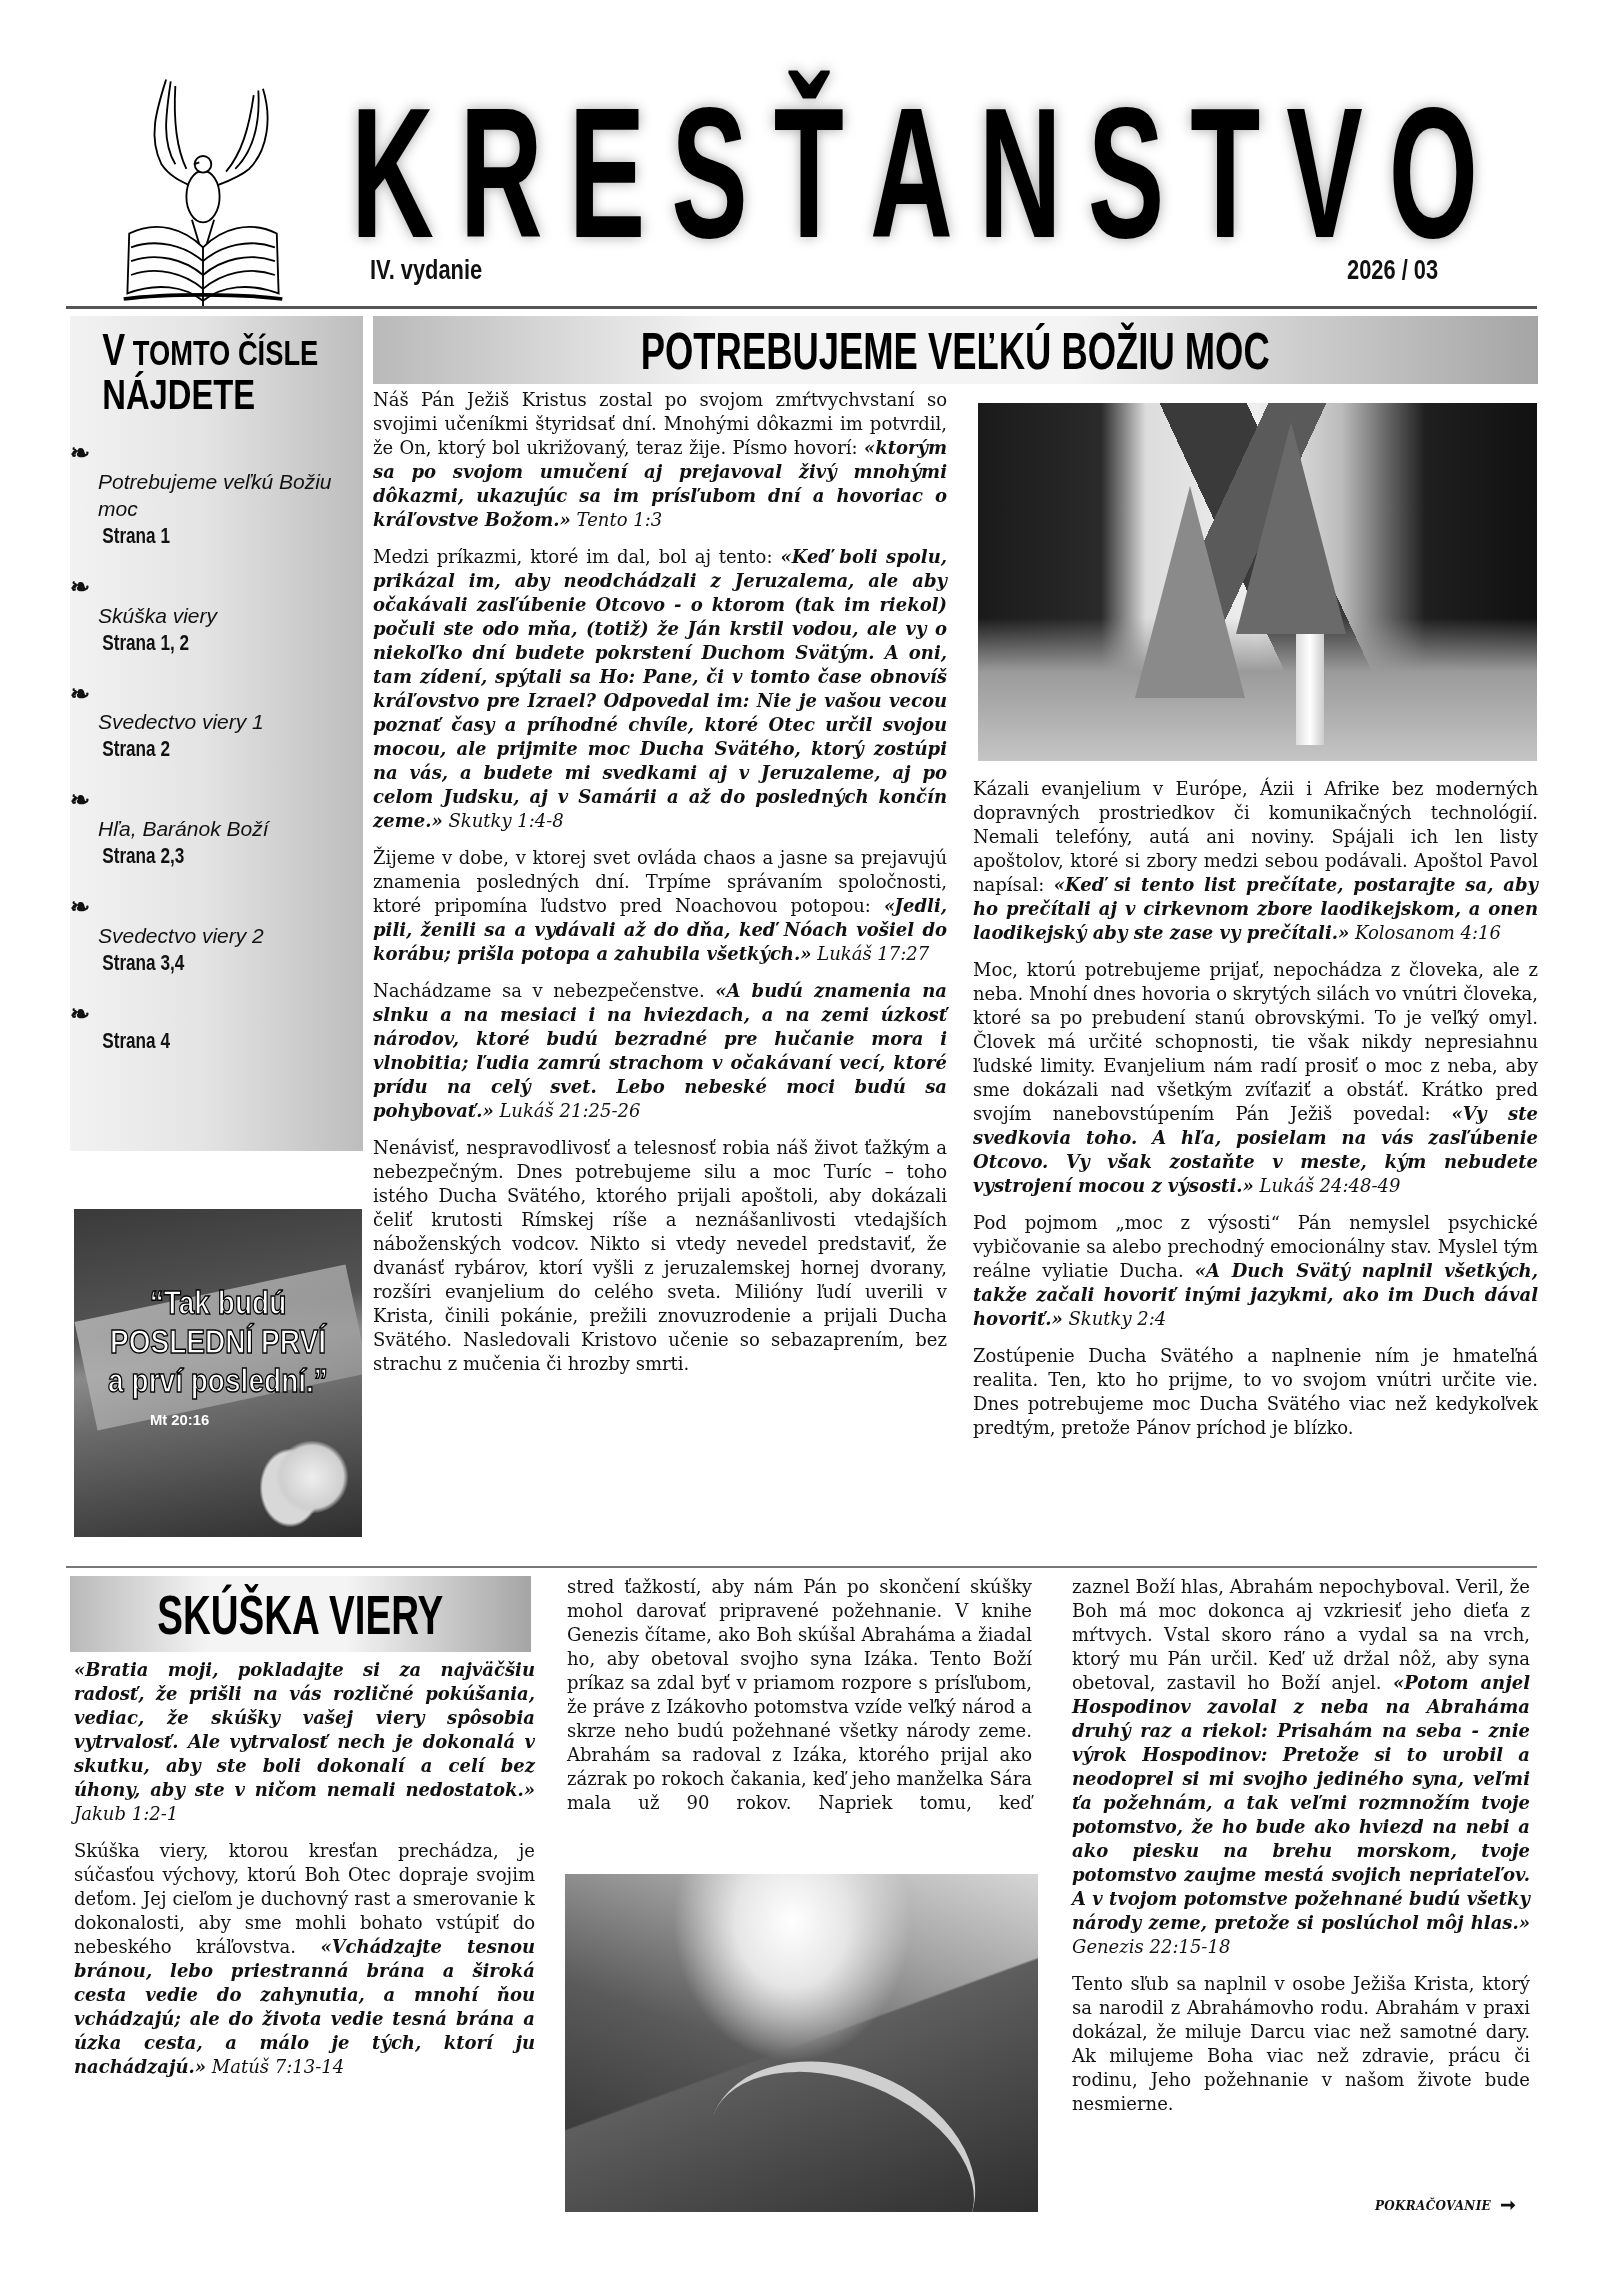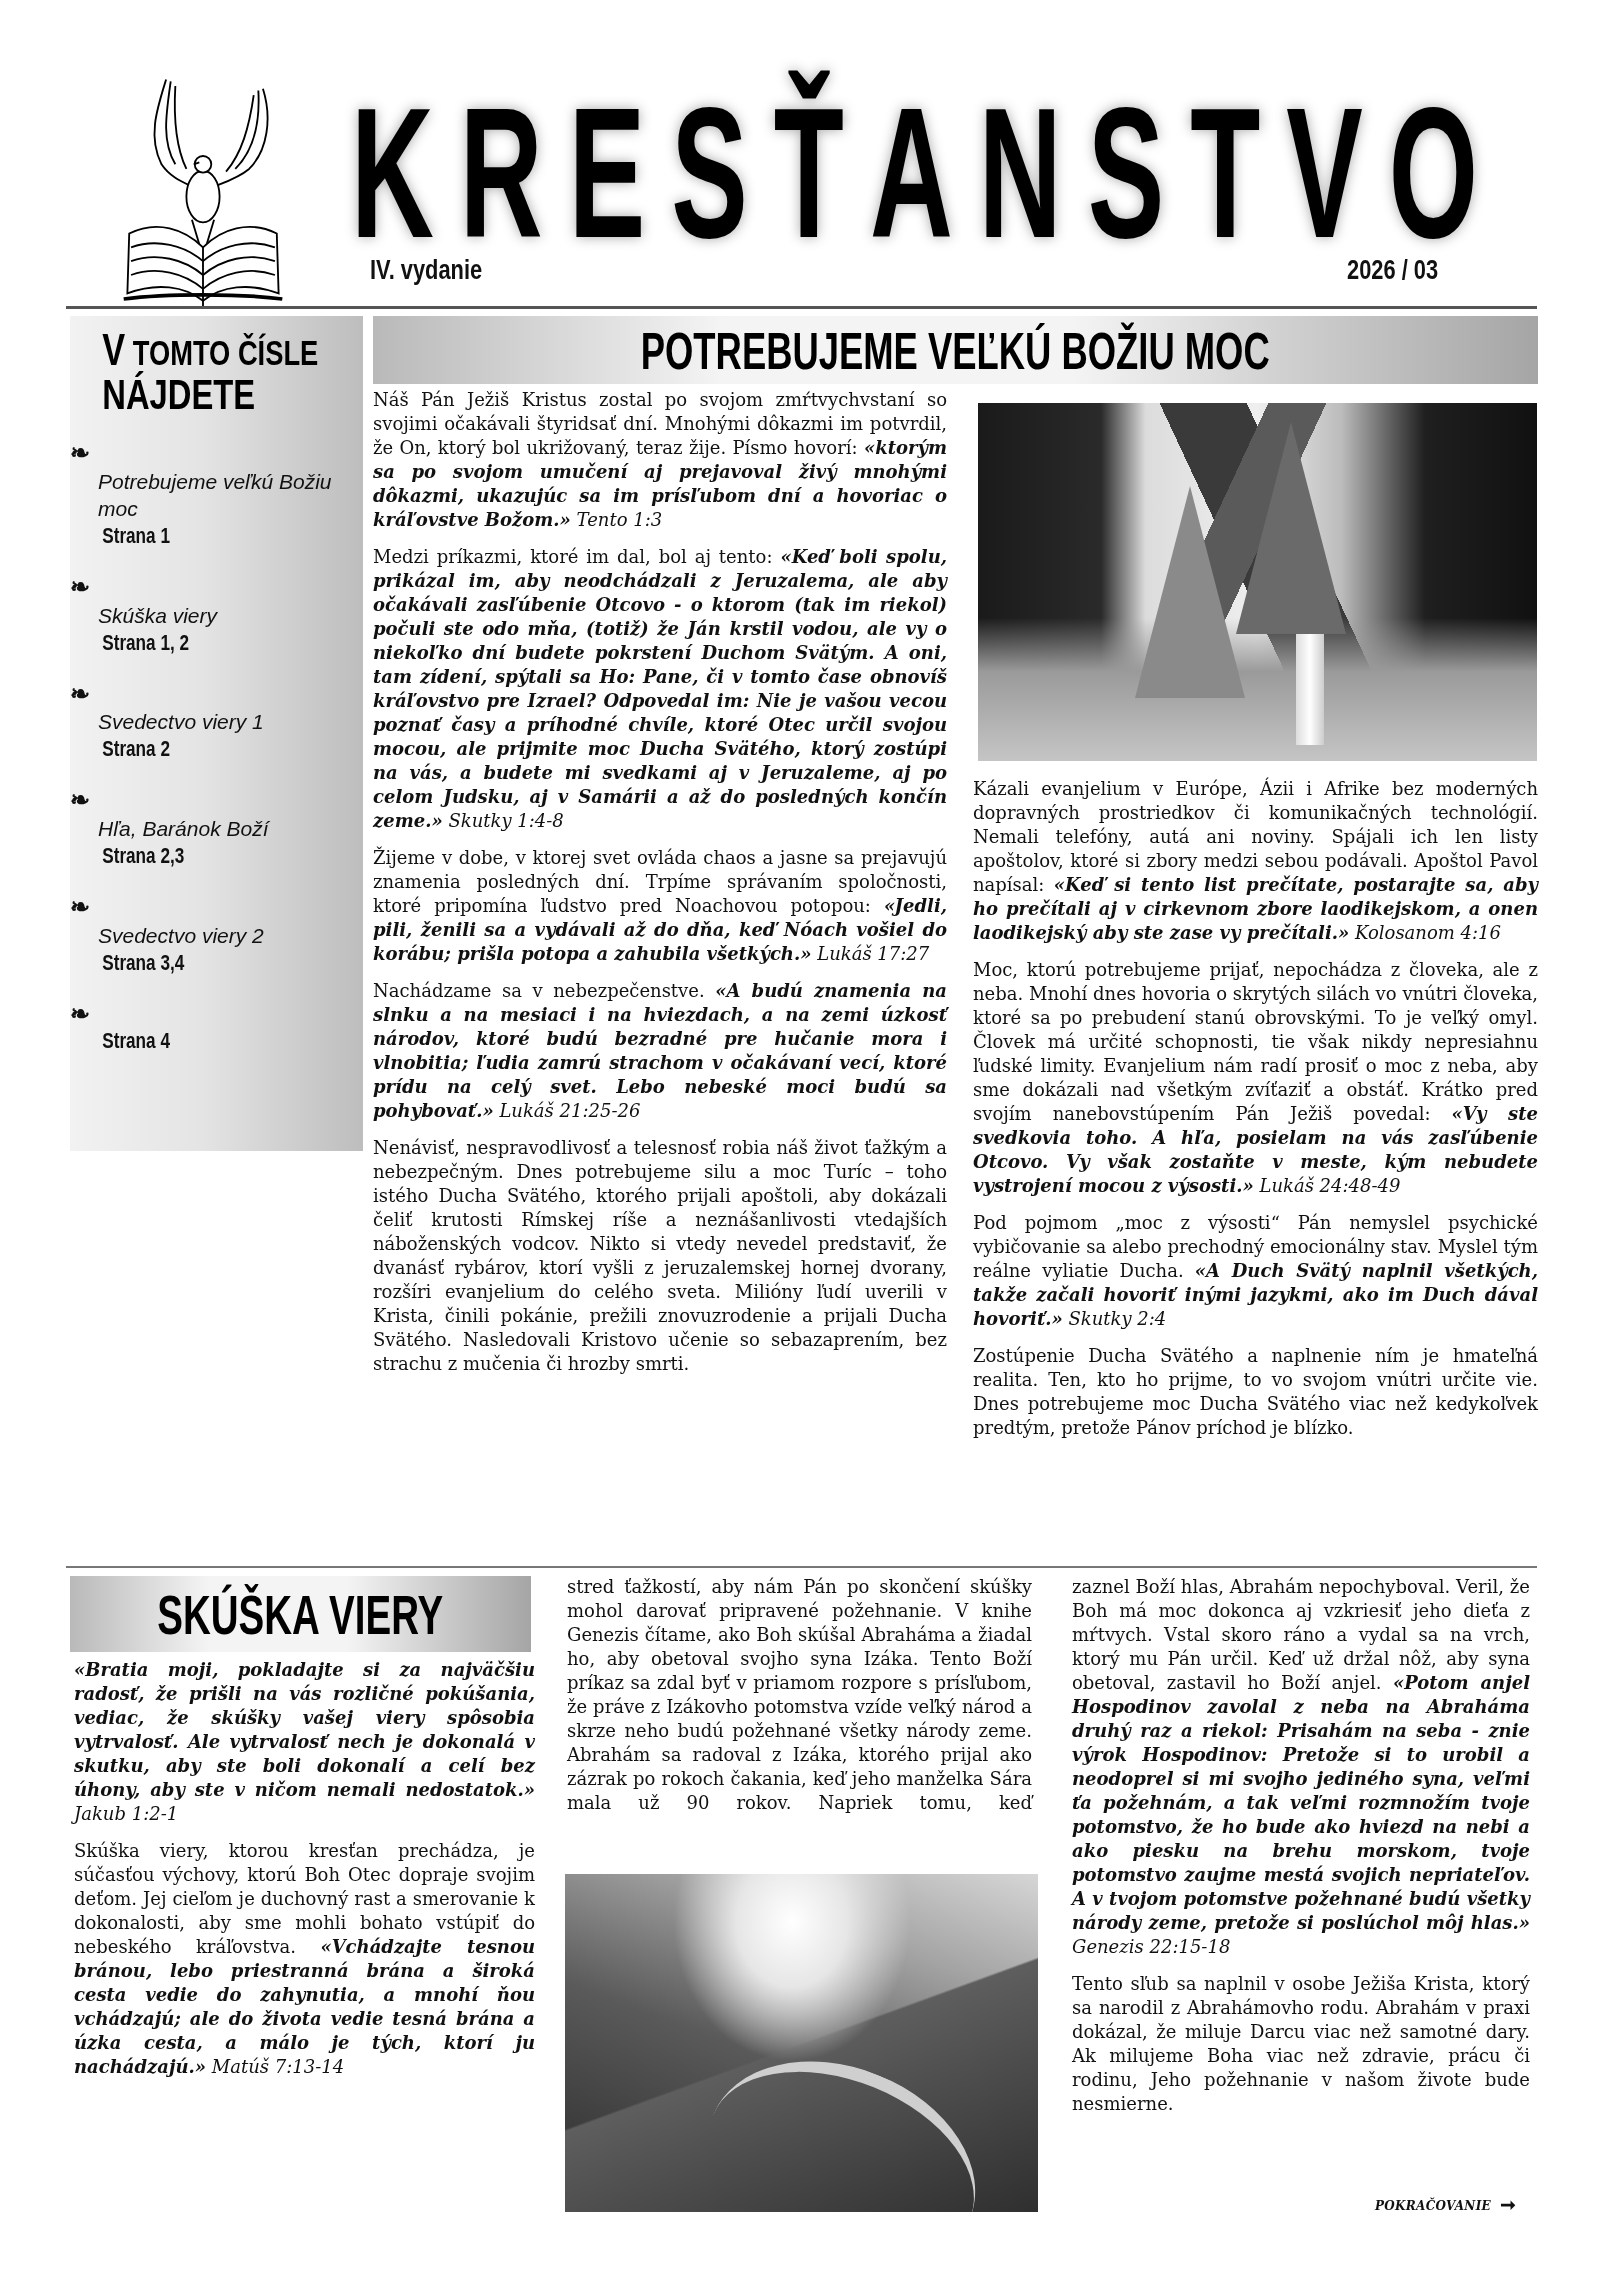--- a/index.html
+++ b/index.html
@@ -181,27 +181,37 @@
       <span class="flourish">❧</span>
       <span class="toc-label">Svedectvo viery 2</span>
       <span class="toc-page">Strana 3,4</span>
     </div>
     <div class="toc-item">
       <span class="flourish">❧</span>
       <span class="toc-page">Strana 4</span>
     </div>
   </nav>
 
+  <div class="quote-image">
+    <div class="book"></div>
+    <div class="dandelion"></div>
+    <div class="quote-text">
+      <div>“Tak budú</div>
+      <div>POSLEDNÍ PRVÍ</div>
+      <div>a prví poslední.”</div>
+    </div>
+    <div class="quote-ref">Mt  20:16</div>
+  </div>
 
   <div class="headline-bar main-headline">
     <span>POTREBUJEME VEĽKÚ BOŽIU MOC</span>
   </div>
 
   <div class="col col-a">
-    <p><span>Náš Pán Ježiš Kristus zostal po svojom zmŕtvychvstaní so svojimi očakávali štyridsať dní. Mnohými dôkazmi im potvrdil, že On, ktorý bol ukrižovaný, teraz žije. Písmo hovorí: </span><span class="q">«ktorým sa po svojom umučení aj prejavoval živý mnohými dôkazmi, ukazujúc sa im prísľubom dní a hovoriac o kráľovstve Božom.»</span><span class="ref"> Tento 1:3</span></p>
+    <p><span>Náš Pán Ježiš Kristus zostal po svojom zmŕtvychvstaní so svojimi učeníkmi štyridsať dní. Mnohými dôkazmi im potvrdil, že On, ktorý bol ukrižovaný, teraz žije. Písmo hovorí: </span><span class="q">«ktorým sa po svojom umučení aj prejavoval živý mnohými dôkazmi, ukazujúc sa im prísľubom dní a hovoriac o kráľovstve Božom.»</span><span class="ref"> Tento 1:3</span></p>
     <p><span>Medzi príkazmi, ktoré im dal, bol aj tento: </span><span class="q">«Keď boli spolu, prikázal im, aby neodchádzali z Jeruzalema, ale aby očakávali zasľúbenie Otcovo - o ktorom (tak im riekol) počuli ste odo mňa, (totiž) že Ján krstil vodou, ale vy o niekoľko dní budete pokrstení Duchom Svätým. A oni, tam zídení, spýtali sa Ho: Pane, či v tomto čase obnovíš kráľovstvo pre Izrael? Odpovedal im: Nie je vašou vecou poznať časy a príhodné chvíle, ktoré Otec určil svojou mocou, ale prijmite moc Ducha Svätého, ktorý zostúpi na vás, a budete mi svedkami aj v Jeruzaleme, aj po celom Judsku, aj v Samárii a až do posledných končín zeme.»</span><span class="ref"> Skutky 1:4-8</span></p>
     <p><span>Žijeme v dobe, v ktorej svet ovláda chaos a jasne sa prejavujú znamenia posledných dní. Trpíme správaním spoločnosti, ktoré pripomína ľudstvo pred Noachovou potopou: </span><span class="q">«Jedli, pili, ženili sa a vydávali až do dňa, keď Nóach vošiel do korábu; prišla potopa a zahubila všetkých.»</span><span class="ref"> Lukáš 17:27</span></p>
     <p><span>Nachádzame sa v nebezpečenstve. </span><span class="q">«A budú znamenia na slnku a na mesiaci i na hviezdach, a na zemi úzkosť národov, ktoré budú bezradné pre hučanie mora i vlnobitia; ľudia zamrú strachom v očakávaní vecí, ktoré prídu na celý svet. Lebo nebeské moci budú sa pohybovať.»</span><span class="ref"> Lukáš 21:25-26</span></p>
     <p><span>Nenávisť, nespravodlivosť a telesnosť robia náš život ťažkým a nebezpečným. Dnes potrebujeme silu a moc Turíc – toho istého Ducha Svätého, ktorého prijali apoštoli, aby dokázali čeliť krutosti Rímskej ríše a neznášanlivosti vtedajších náboženských vodcov. Nikto si vtedy nevedel predstaviť, že dvanásť rybárov, ktorí vyšli z jeruzalemskej hornej dvorany, rozšíri evanjelium do celého sveta. Milióny ľudí uverili v Krista, činili pokánie, prežili znovuzrodenie a prijali Ducha Svätého. Nasledovali Kristovo učenie so sebazaprením, bez strachu z mučenia či hrozby smrti.</span></p>
   </div>
 
   <div class="pic-mountains">
     <div class="peak" style="left:258px; top:18.5px; border-bottom-color:#6a6a6a;"></div>
     <div class="peak" style="left:157px; top:83px; border-bottom-color:#8a8a8a;"></div>
     <div class="fall"></div>

